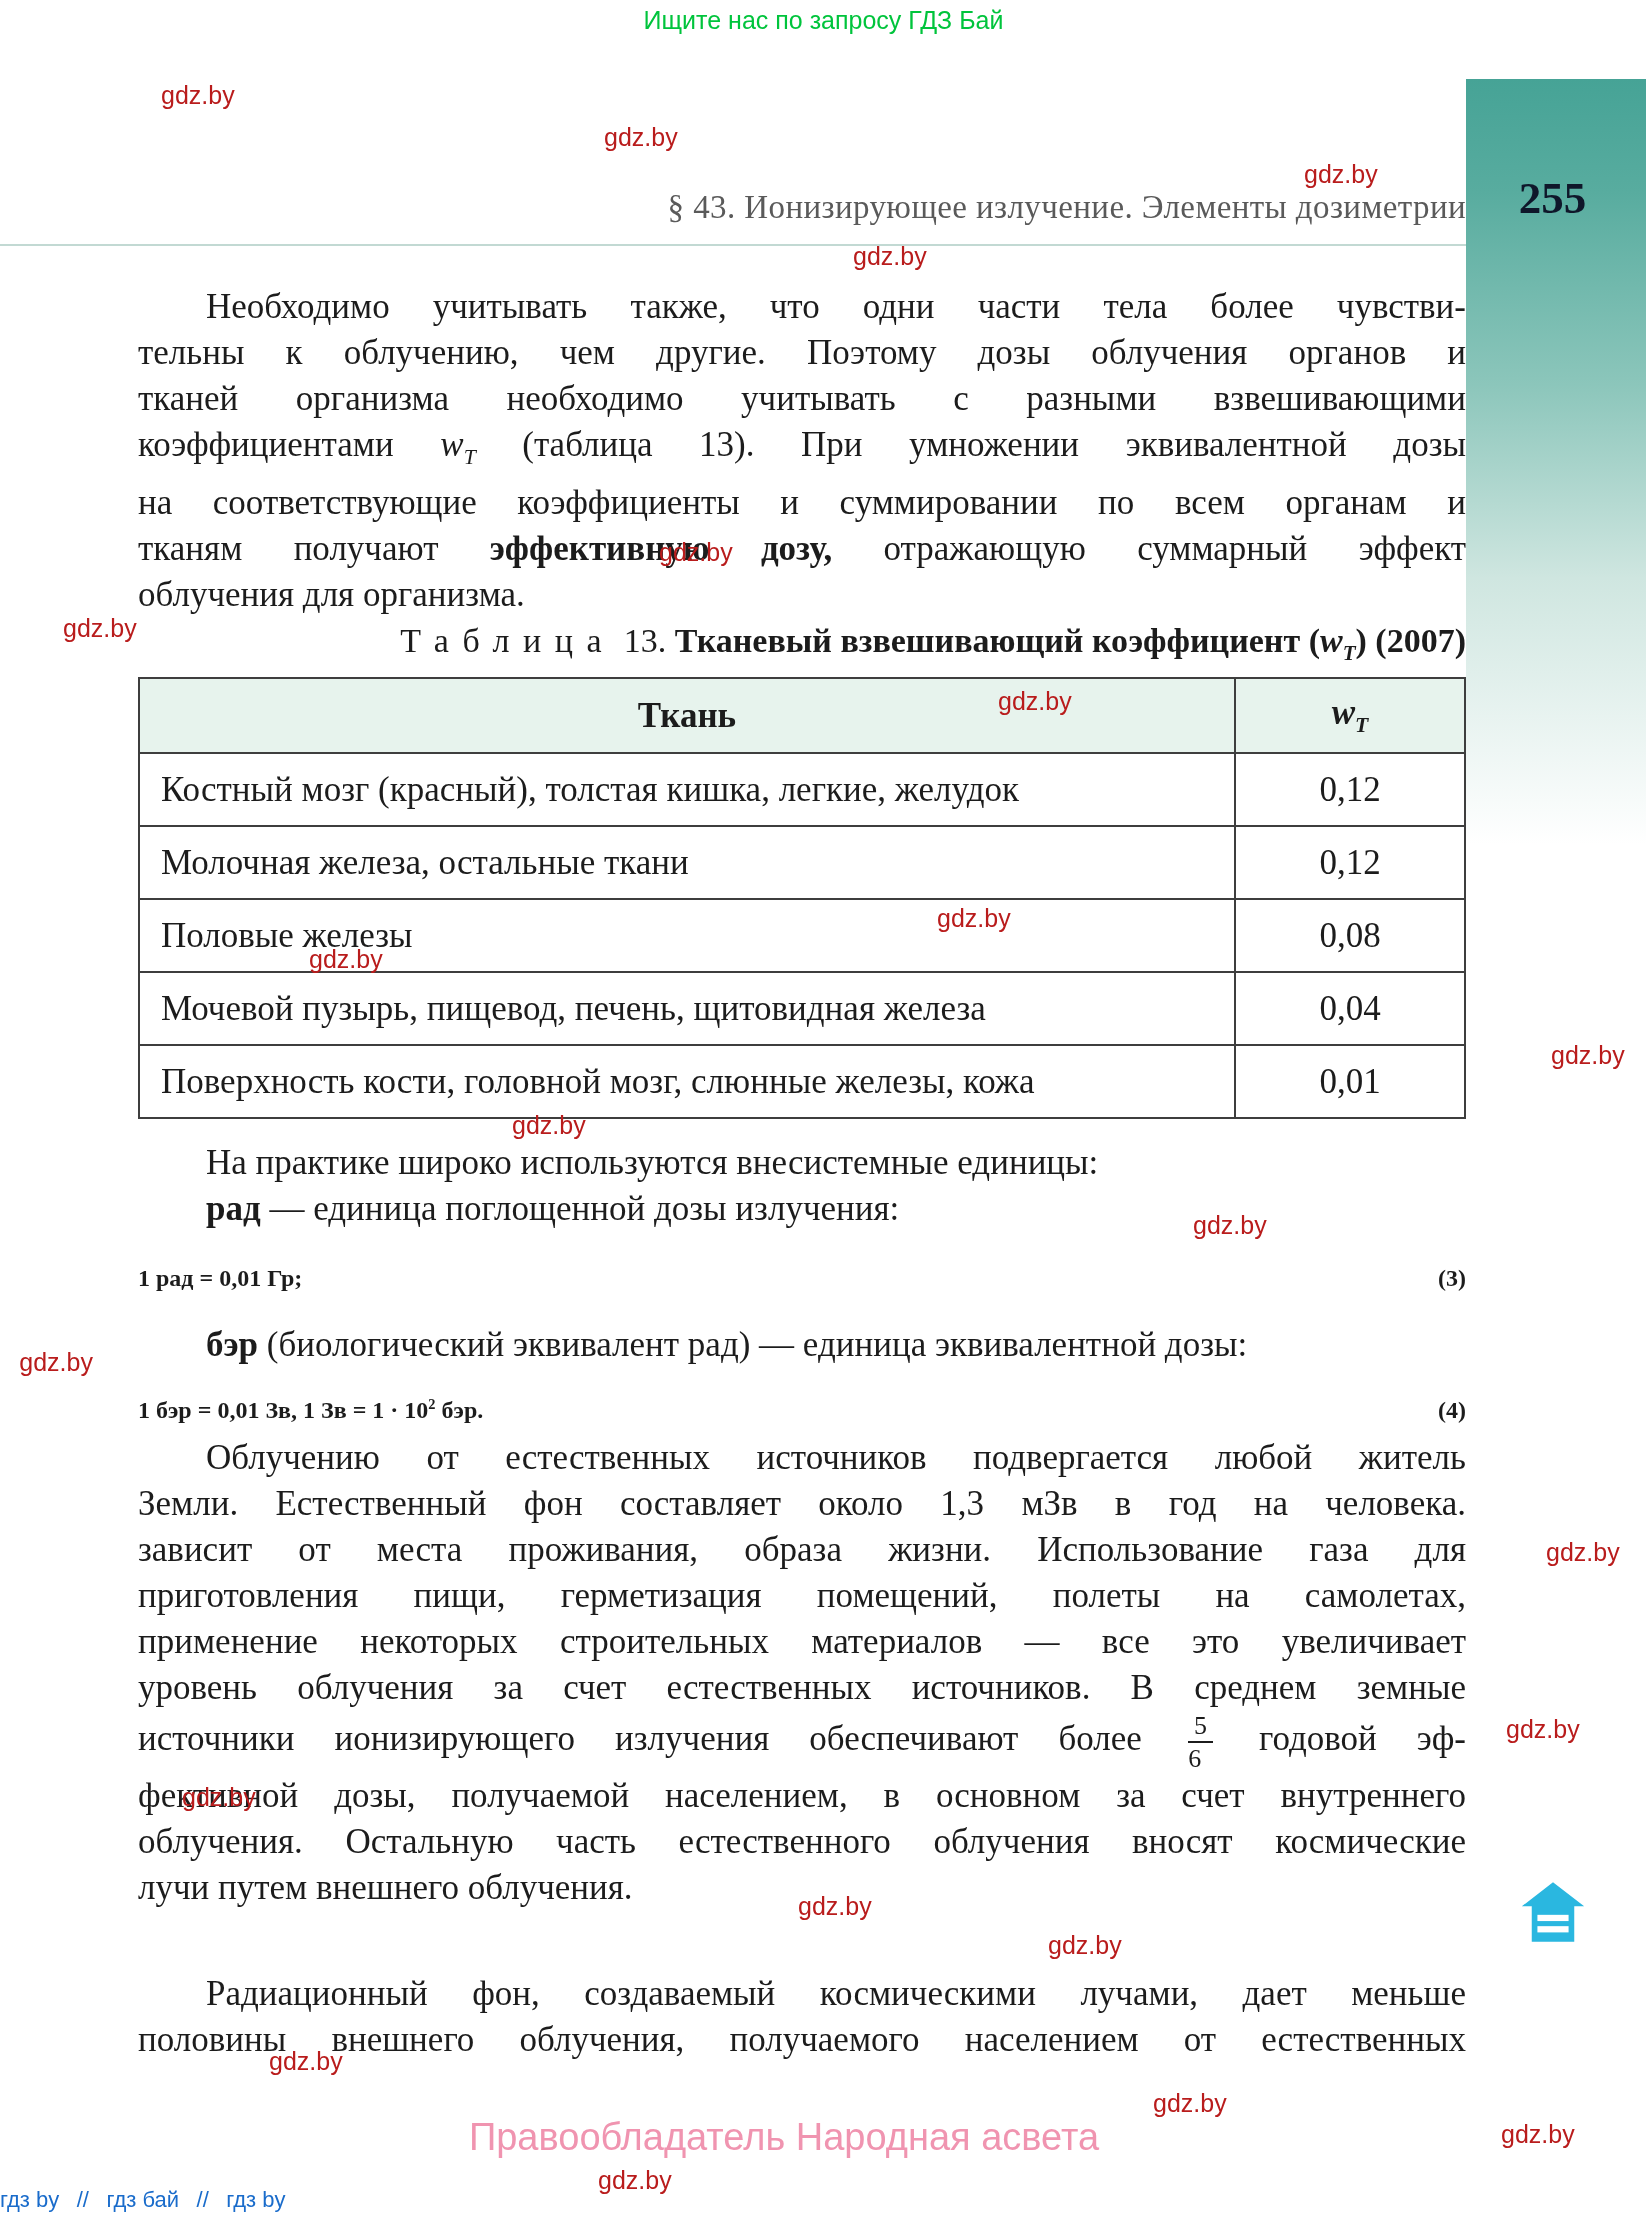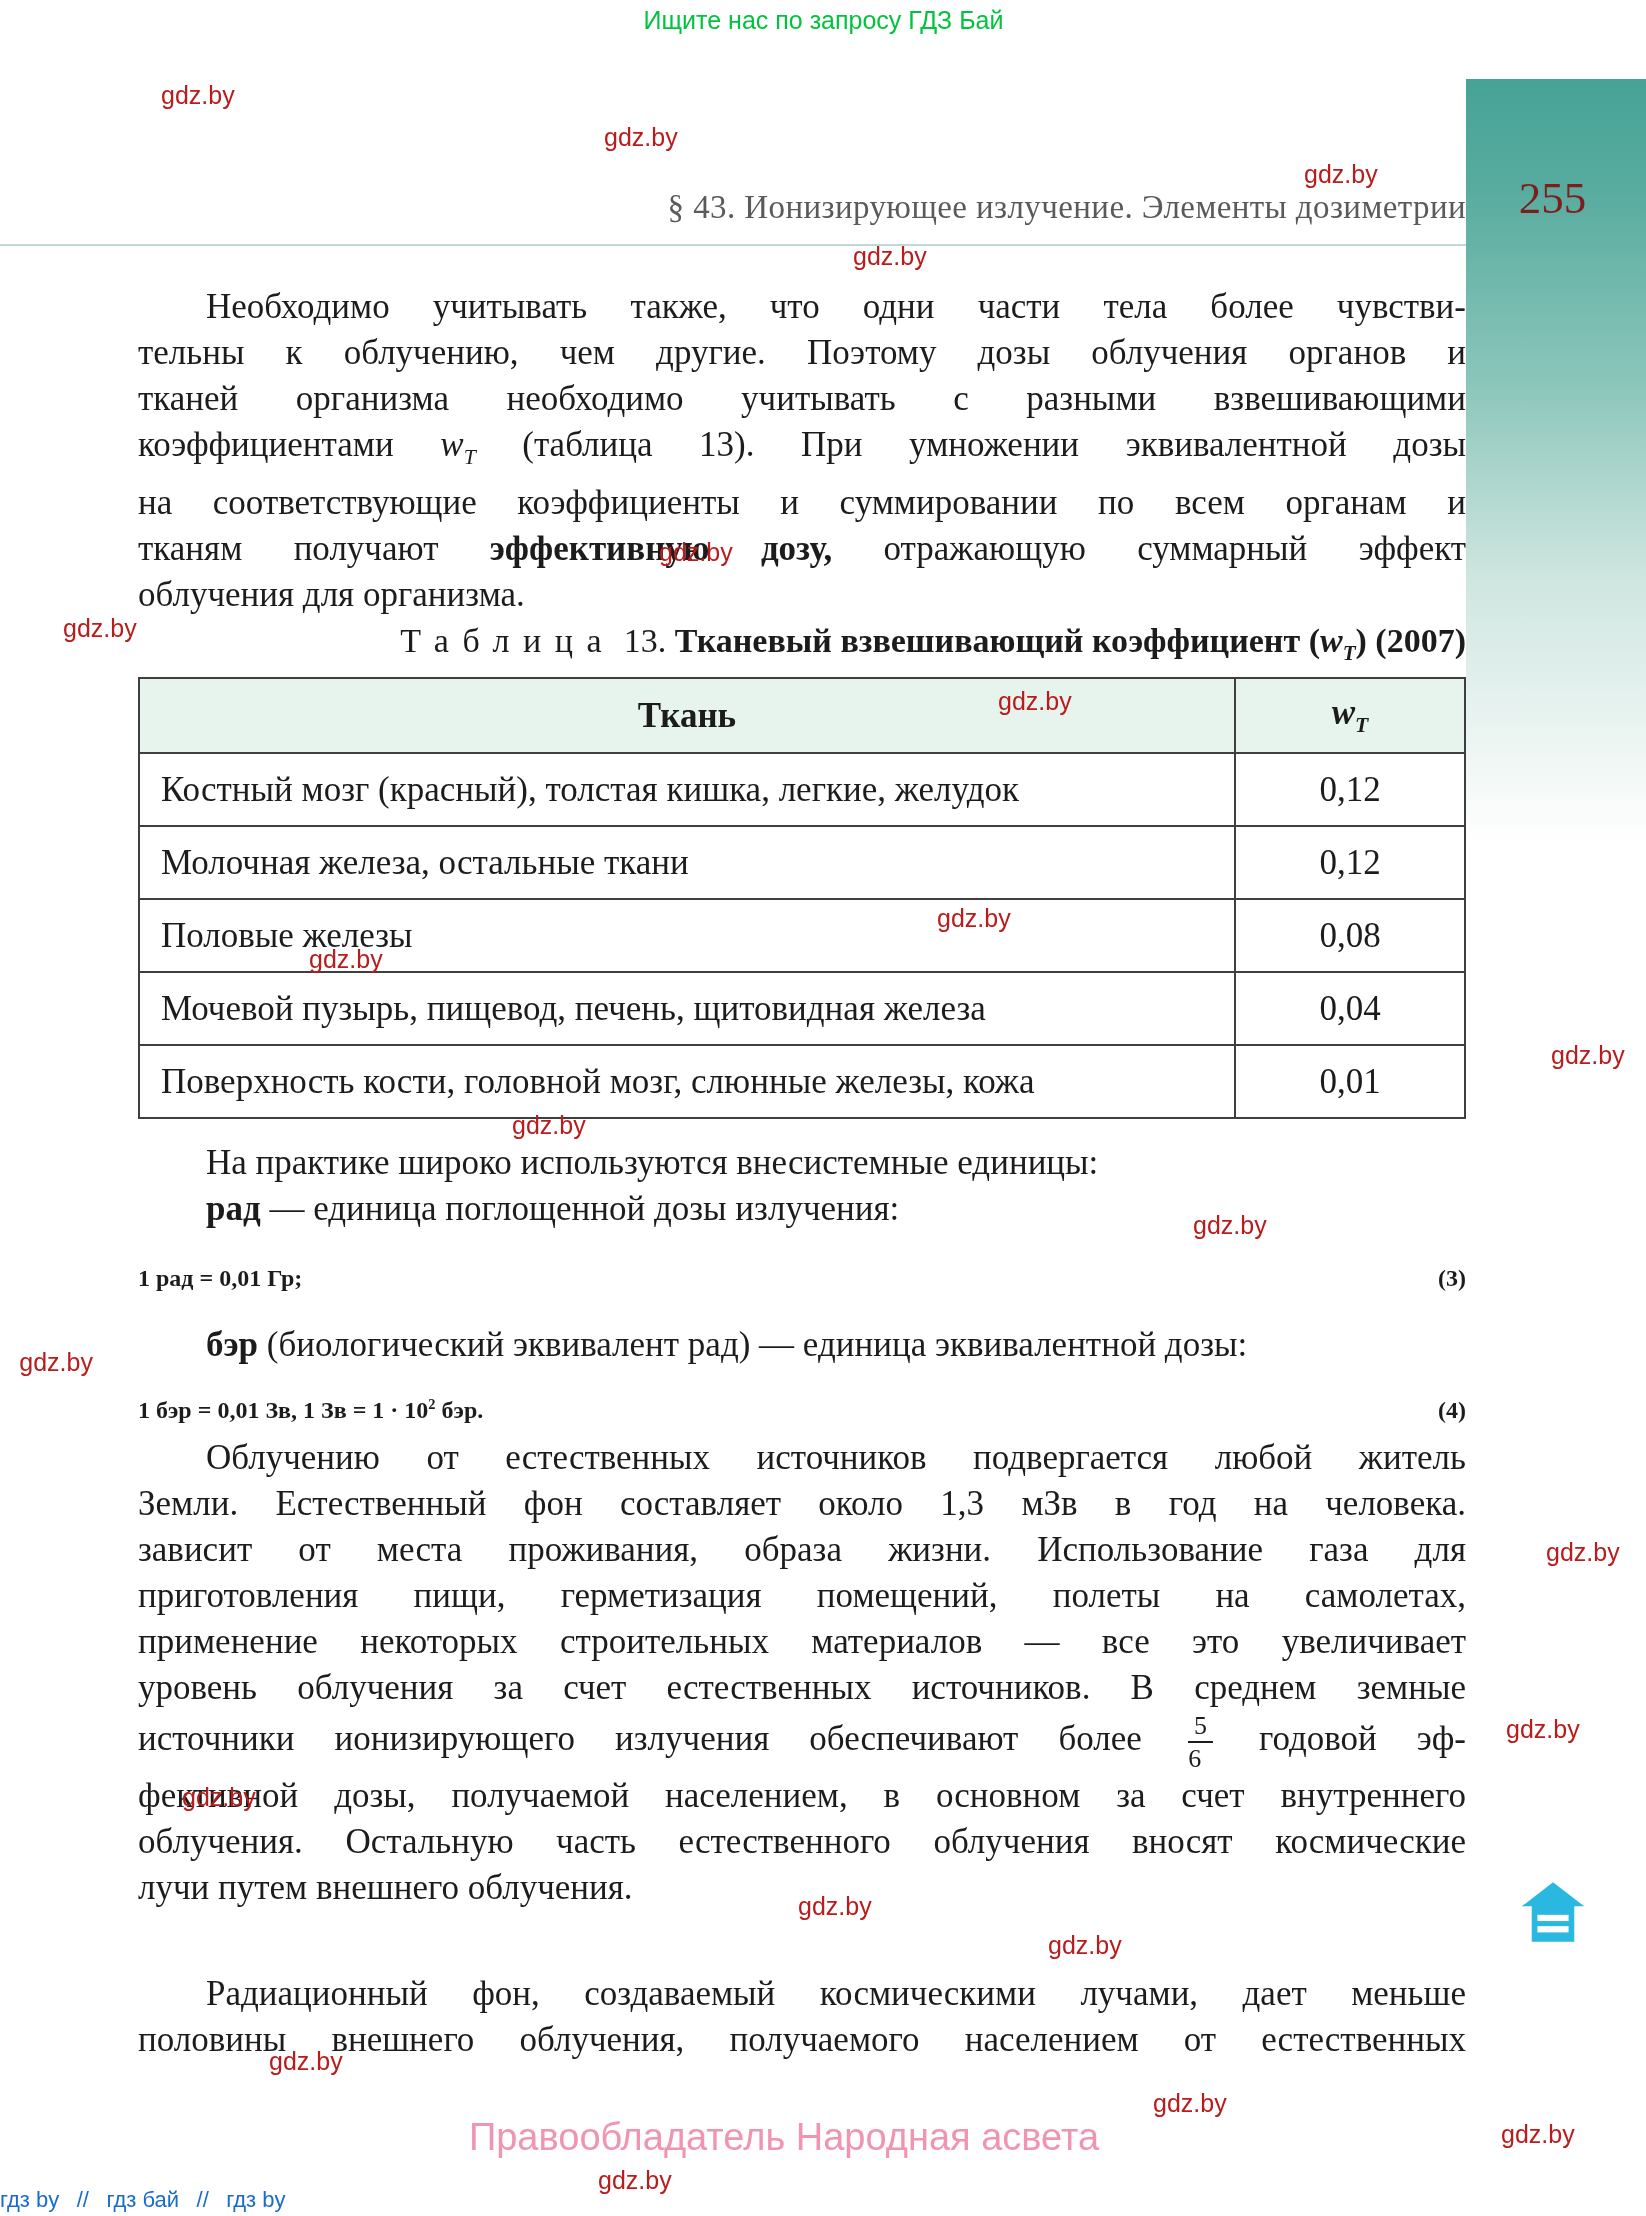--- a/index.html
+++ b/index.html
@@ -13,21 +13,21 @@
     position:absolute;top:6.4px;left:0;width:100%;text-align:center;
     font-family:"Liberation Sans",sans-serif;font-size:25px;color:#00c43c;z-index:3;
   }
   
   .teal-block{
     position:absolute;top:79px;right:0;width:181px;height:806px;z-index:1;
     background:linear-gradient(180deg,#46a396 0%,#58ac9f 14%,#8cc6bb 38%,#cfe6e0 62%,#ffffff 95%);
   }
   .page-number{
     position:absolute;top:172px;left:1476px;width:153px;text-align:center;
-    font-size:45px;font-weight:normal;color:#7f1d1d;z-index:2;
+    font-size:45px;font-weight:bold;color:#0f172a;z-index:2;
   }
   .header-title{
     position:absolute;top:189px;left:138px;width:1328px;text-align:right;
     font-size:33px;color:#5a5a5a;z-index:2;letter-spacing:0.4px;
   }
   .header-rule{
     position:absolute;top:244px;left:0;width:1647px;height:1.6px;background:#c2d9d3;z-index:0;
   }
   
   .col{position:absolute;left:138px;width:1328px;z-index:2;font-size:35px;}

